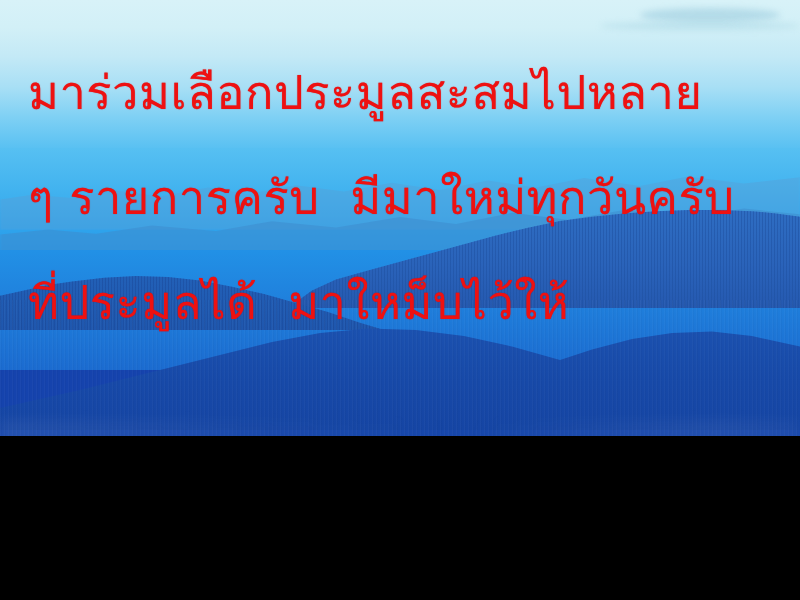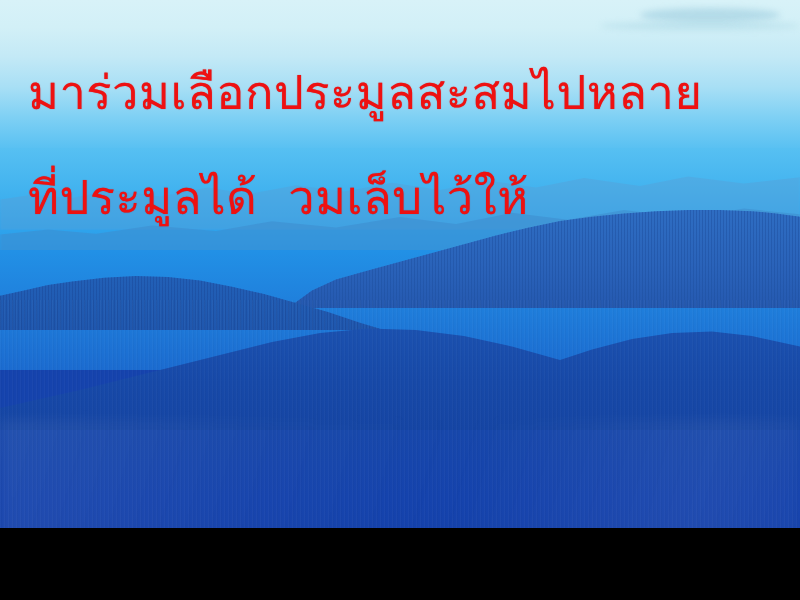--- a/index.html
+++ b/index.html
@@ -8,21 +8,21 @@
     padding: 0;
     background: #000;
   }
   body {
     font-family: "DejaVu Sans", "Liberation Sans", sans-serif;
   }
 
   #banner {
     position: relative;
     width: 800px;
-    height: 528px;
+    height: 436px;
     overflow: hidden;
     background: #1543ad;
   }
 
   
   .layer {
     position: absolute;
     left: 0;
     width: 800px;
     pointer-events: none;
@@ -245,16 +245,17 @@
   <div class="layer" id="tree-tips"></div>
   <div class="layer" id="ridge-left"></div>
   <div class="layer" id="ridge-left-tips"></div>
   <div class="layer" id="hill-front"></div>
   <div class="layer" id="base"></div>
   <div class="layer" id="texture"></div>
   <div class="layer" id="sheen"></div>
 
   <div id="caption">
     <div class="caption-line">มาร่วมเลือกประมูลสะสมไปหลาย</div>
-    <div class="caption-line">ที่ประมูลได้  วมเล็บไว้ให้</div>
+    <div class="caption-line">ๆ รายการครับ  มีมาใหม่ทุกวันครับ</div>
+    <div class="caption-line">ที่ประมูลได้  มาใหม็บไว้ให้</div>
   </div>
 
 </div>
 
 </body></html>

